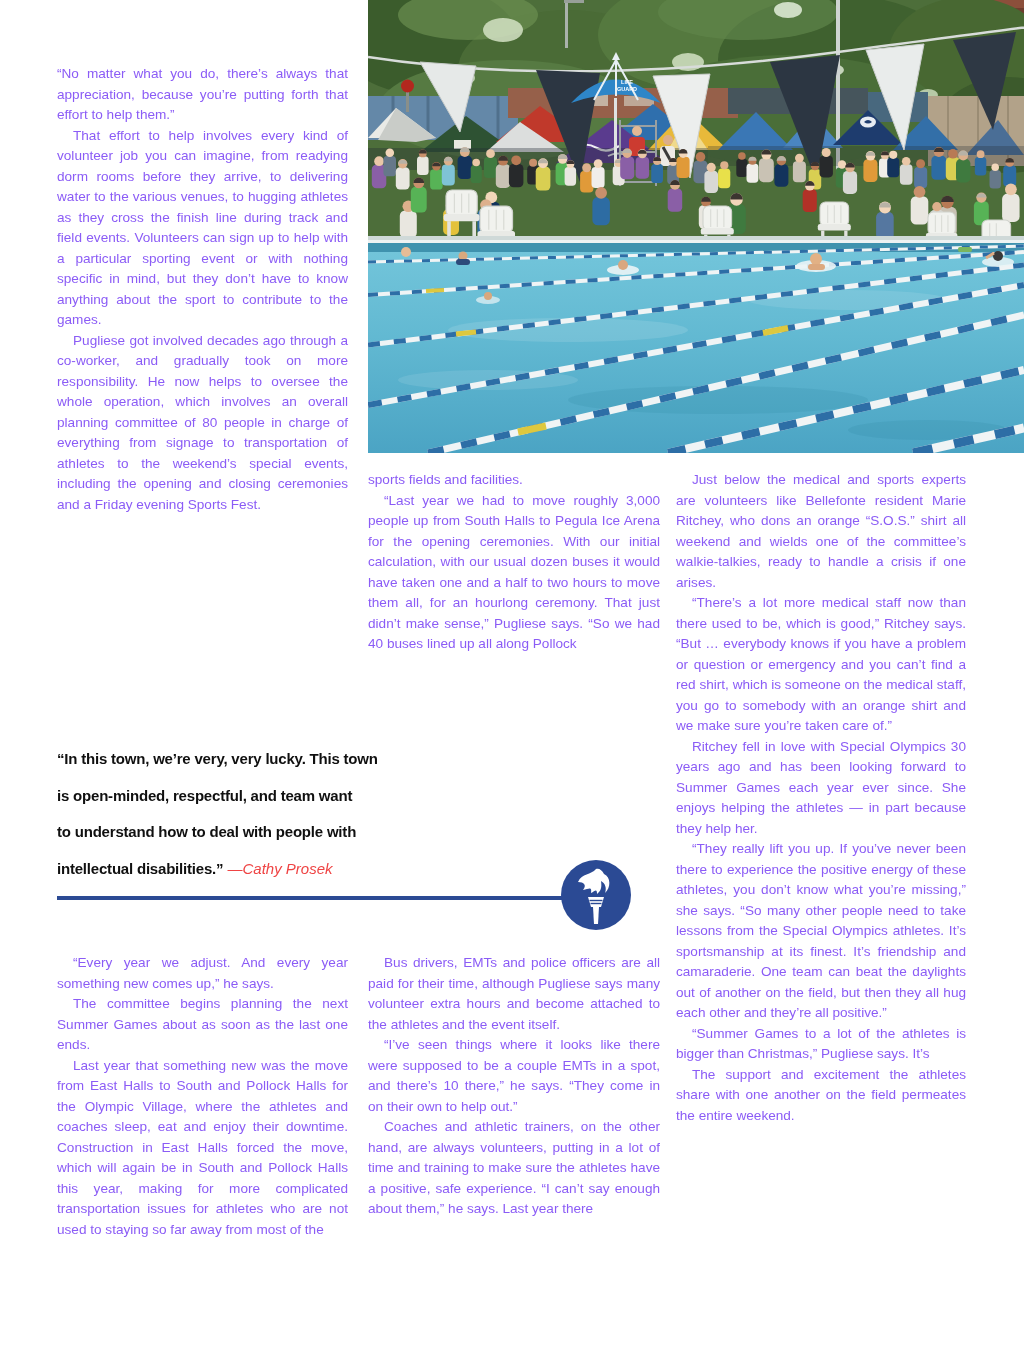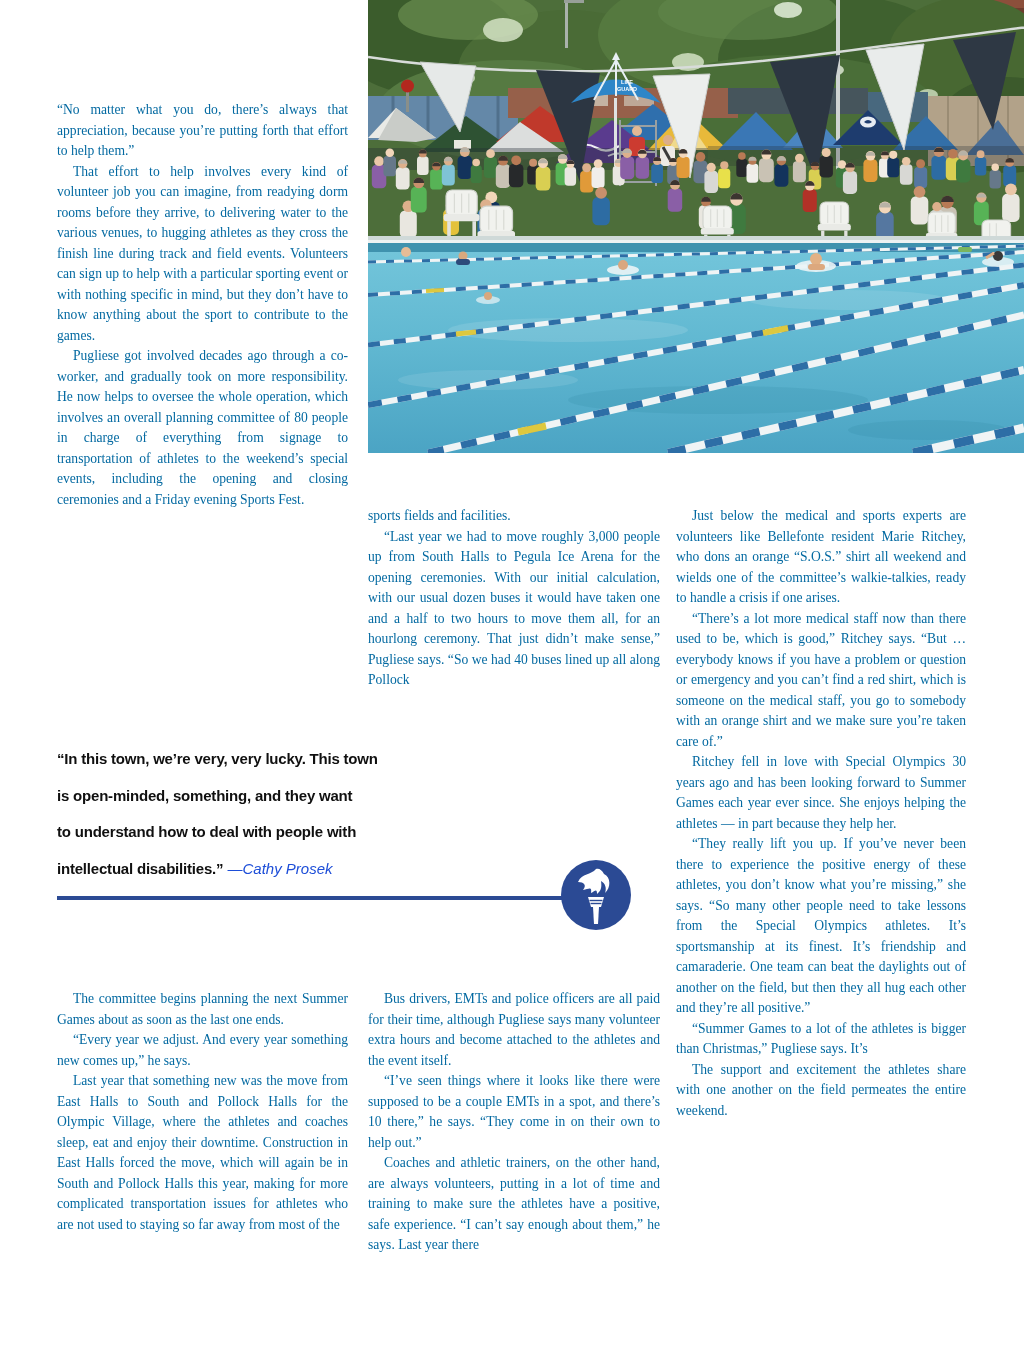--- a/index.html
+++ b/index.html
@@ -1,38 +1,38 @@
 <!DOCTYPE html>
 <html><head>
 <meta charset="utf-8">
 <style>
   html,body{margin:0;padding:0;background:#e8e8e8;}
   .page{position:relative;width:1024px;height:1346px;background:#ffffff;margin:0 auto;overflow:hidden;}
 
   
-  .col{position:absolute;font-family:Liberation Serif, serif;font-size:13.6px;line-height:20.5px;
-       color:#0369a1;text-align:justify;margin-top:36px;}
+  .col{position:absolute;font-family:Liberation Sans, sans-serif;font-size:13.6px;line-height:20.5px;
+       color:#8b5cf6;text-align:justify;}
   .col p{margin:0;text-indent:16px;}
   .col p.cont{text-indent:0;}
   .c1t{left:57px;top:64px;width:291px;}
   .c2t{left:368px;top:470px;width:292px;}
   .c3 {left:676px;top:470px;width:290px;height:822px;overflow:hidden;}
   .c1b{left:57px;top:953px;width:291px;height:330px;overflow:hidden;}
   .c2b{left:368px;top:953px;width:292px;height:330px;overflow:hidden;}
 
   
   .photo{position:absolute;left:368px;top:0;width:656px;height:453px;}
   .photo svg{display:block;width:100%;height:100%;}
 
   
   .pullquote{position:absolute;left:57px;top:741px;width:640px;
      font-family:"Liberation Sans",sans-serif;font-weight:bold;font-size:15px;line-height:36.5px;
      color:#101010;letter-spacing:-0.2px;}
   .pq-line{white-space:nowrap;}
-  .pq-attr{font-weight:normal;font-style:italic;color:#1d4ed8;letter-spacing:0;}
+  .pq-attr{font-weight:normal;font-style:italic;color:#ef4444;letter-spacing:0;}
 
   .quote-rule{position:absolute;left:57px;top:896px;width:508px;height:4px;background:#2b4a94;}
   .torch-badge{position:absolute;left:561px;top:860px;width:70px;height:70px;}
 
   
   .footer{position:absolute;left:57px;top:1350px;width:909px;display:flex;
           justify-content:center;align-items:baseline;}
   .f-left{font-family:"Liberation Serif",serif;font-size:13px;color:#2a2a2a;letter-spacing:0.6px;}
   .f-page{font-weight:bold;font-size:14.5px;letter-spacing:0;}
   .f-div{color:#8a8a8a;font-weight:normal;padding:0 8px;font-size:13px;}
@@ -440,21 +440,21 @@
     <p>Just below the medical and sports experts are volunteers like Bellefonte resident Marie Ritchey, who dons an orange “S.O.S.” shirt all weekend and wields one of the committee’s walkie-talkies, ready to handle a crisis if one arises.</p>
     <p>“There’s a lot more medical staff now than there used to be, which is good,” Ritchey says. “But … everybody knows if you have a problem or question or emergency and you can’t find a red shirt, which is someone on the medical staff, you go to somebody with an orange shirt and we make sure you’re taken care of.”</p>
     <p>Ritchey fell in love with Special Olympics 30 years ago and has been looking forward to Summer Games each year ever since. She enjoys helping the athletes — in part because they help her.</p>
     <p>“They really lift you up. If you’ve never been there to experience the positive energy of these athletes, you don’t know what you’re missing,” she says. “So many other people need to take lessons from the Special Olympics athletes. It’s sportsmanship at its finest. It’s friendship and camaraderie. One team can beat the daylights out of another on the field, but then they all hug each other and they’re all positive.”</p>
     <p>“Summer Games to a lot of the athletes is bigger than Christmas,” Pugliese says. It’s</p>
     <p>The support and excitement the athletes share with one another on the field permeates the entire weekend.</p>
   </div>
 
   <div class="pullquote">
     <div class="pq-line">“In this town, we’re very, very lucky. This town</div>
-    <div class="pq-line">is open-minded, something, and they want</div>
+    <div class="pq-line">is open-minded, respectful, and team want</div>
     <div class="pq-line">to understand how to deal with people with</div>
     <div class="pq-line">
       <span>intellectual disabilities.”</span><span class="pq-attr"> —Cathy Prosek</span>
     </div>
   </div>
 
   <div class="quote-rule"></div>
 
   <div class="torch-badge">
     <svg viewBox="0 0 70 70">
@@ -462,22 +462,22 @@
       <path d="M35,9 C30,15 21,13 17,22 C23,22 26,25 22,30 C28,29 31,26 30,33 C34,31 36,28 36,34
                C40,31 41,27 40,21 C44,23 46,28 44,33 C50,28 50,17 43,14 C41,10 38,8 35,9 Z" fill="#ffffff"></path>
       <polygon points="27,37 43,37 40,47 30,47" fill="#ffffff"></polygon>
       <line x1="28.5" y1="40.5" x2="41.5" y2="40.5" stroke="#2b4a94" stroke-width="1.4"></line>
       <line x1="29.5" y1="43.5" x2="40.5" y2="43.5" stroke="#2b4a94" stroke-width="1.4"></line>
       <polygon points="32,47 38,47 37,64 33,64" fill="#ffffff"></polygon>
     </svg>
   </div>
 
   <div class="col c1b">
+    <p>“Every year we adjust. And every year something new comes up,” he says.</p>
     <p>The committee begins planning the next Summer Games about as soon as the last one ends.</p>
-    <p>“Every year we adjust. And every year something new comes up,” he says.</p>
     <p>Last year that something new was the move from East Halls to South and Pollock Halls for the Olympic Village, where the athletes and coaches sleep, eat and enjoy their downtime. Construction in East Halls forced the move, which will again be in South and Pollock Halls this year, making for more complicated transportation issues for athletes who are not used to staying so far away from most of the</p>
   </div>
 
   <div class="col c2b">
     <p>Bus drivers, EMTs and police officers are all paid for their time, although Pugliese says many volunteer extra hours and become attached to the athletes and the event itself.</p>
     <p>“I’ve seen things where it looks like there were supposed to be a couple EMTs in a spot, and there’s 10 there,” he says. “They come in on their own to help out.”</p>
     <p>Coaches and athletic trainers, on the other hand, are always volunteers, putting in a lot of time and training to make sure the athletes have a positive, safe experience. “I can’t say enough about them,” he says. Last year there</p>
   </div>
 
   <div class="footer">

